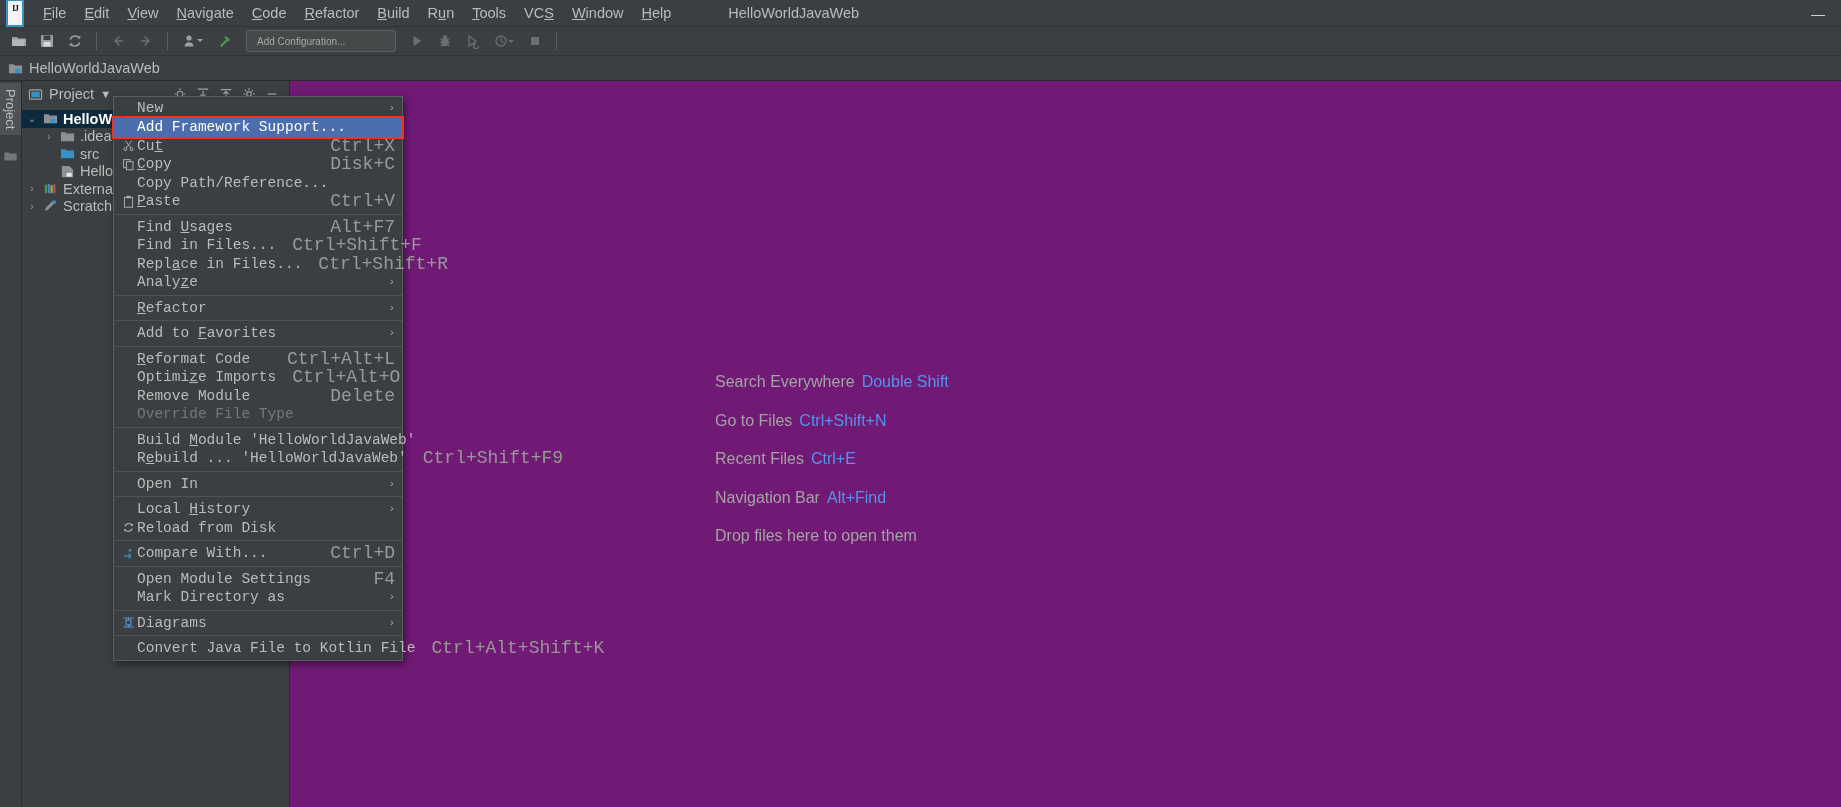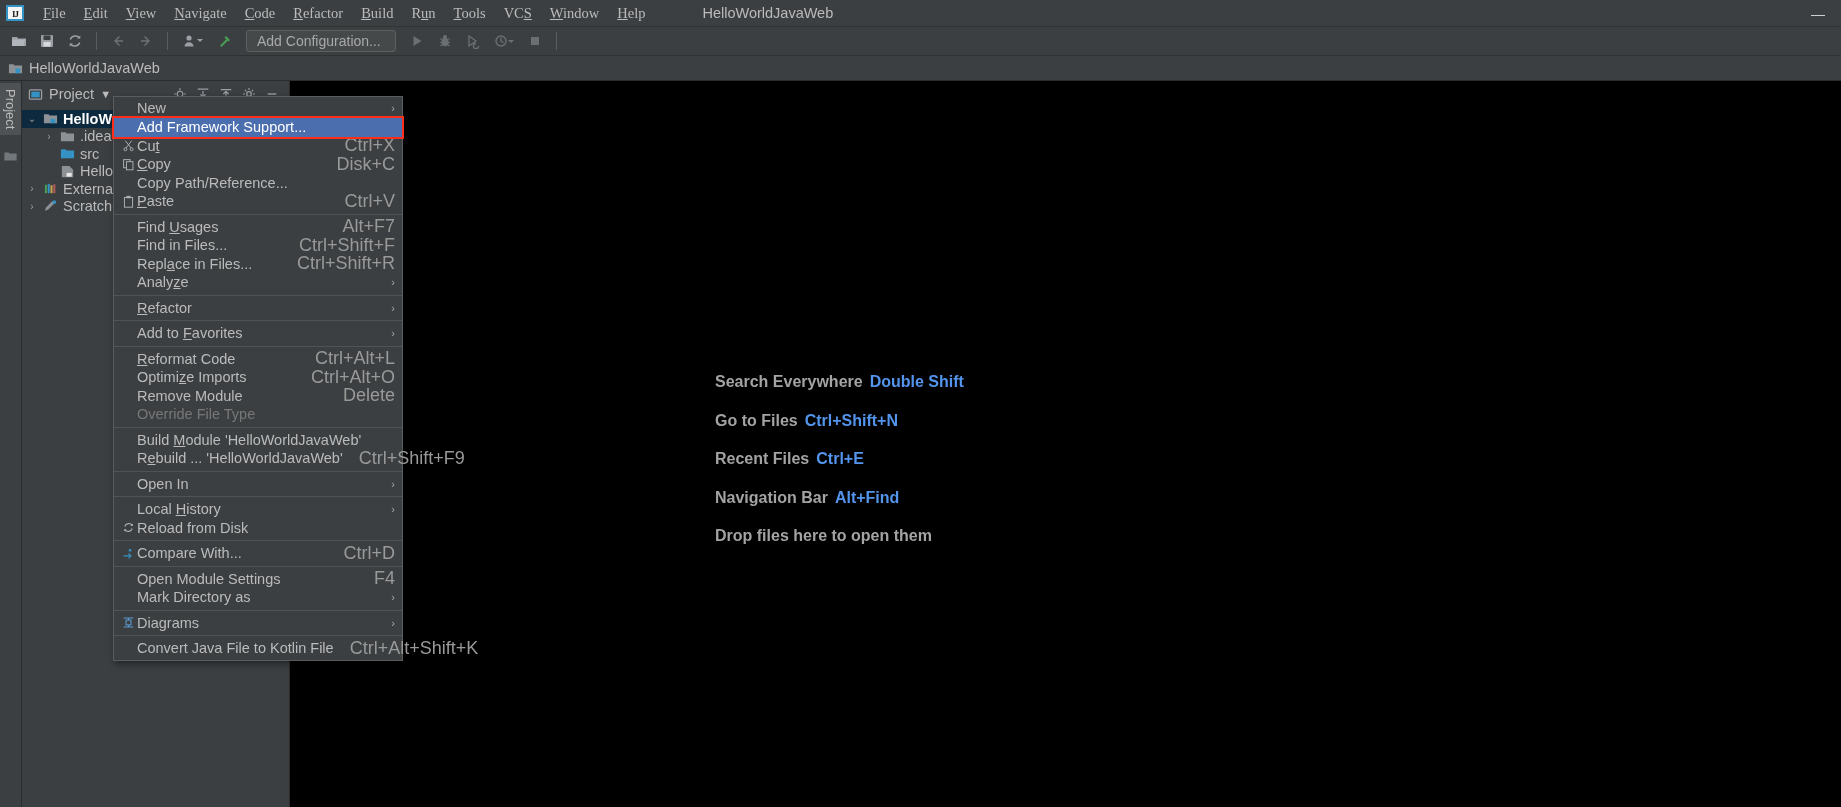--- a/index.html
+++ b/index.html
@@ -10,27 +10,27 @@
     overflow: hidden;
   }
   body { position: relative; color: #bbbbbb; font-size: 15px; }
 
   
   .menubar {
     height: 27px; background: #3c3f41; display: flex; align-items: center;
     padding-left: 6px; position: relative; border-bottom: 1px solid #323232;
   }
   .ij-logo {
-    width: 18px; height: 16px; border: 2px solid #3592c4; background: #f5f5f5;
+    width: 18px; height: 28px; border: 2px solid #3592c4; background: #f5f5f5;
     color: #1d1d1d; font-size: 9px; font-weight: bold; line-height: 14px;
     text-align: center; letter-spacing: -1px; margin-right: 10px;
     font-family: "Liberation Serif", serif;
   }
   .menubar-item {
-    padding: 3px 9px; font-size: 14.5px; color: #bbbbbb; white-space: nowrap; font-family: Liberation Serif, serif;
+    padding: 3px 9px; font-size: 14.5px; color: #bbbbbb; white-space: nowrap;
   }
   .menubar-item u { text-decoration: underline; }
   .win-title {
     margin-left: 48px; font-size: 14.5px; color: #bbbbbb;
   }
   .win-buttons {
     position: absolute; right: 0; top: 0; height: 27px; display: flex;
   }
   .win-btn {
     width: 46px; height: 27px; display: flex; align-items: center;
@@ -42,21 +42,21 @@
     height: 29px; background: #3c3f41; display: flex; align-items: center;
     padding-left: 6px; gap: 2px; border-bottom: 1px solid #323232;
   }
   .tb-btn {
     width: 26px; height: 24px; display: flex; align-items: center;
     justify-content: center;
   }
   .tb-sep { width: 1px; height: 18px; background: #5a5d5e; margin: 0 6px; }
   .run-config {
     height: 22px; min-width: 150px; border: 1px solid #5e6060; border-radius: 3px;
-    background: #45494a; color: #a9a9a9; font-size: 14px; padding: 0 10px;
+    background: #45494a; color: #a9a9a9; font-size: 10px; padding: 0 10px;
     display: flex; align-items: center; margin: 0 6px;
   }
 
   
   .navbar {
     height: 25px; background: #3c3f41; display: flex; align-items: center;
     padding-left: 8px; gap: 6px; border-bottom: 1px solid #2b2b2b;
   }
   .navbar .label { font-size: 14.5px; color: #bbbbbb; }
 
@@ -88,40 +88,39 @@
     padding-left: 4px; white-space: nowrap;
   }
   .tree-row.selected { background: #0d293e; }
   .tree-row .arrow { width: 12px; color: #9a9a9a; font-size: 10px; text-align: center; }
   .tree-label { color: #bbbbbb; }
   .tree-row.selected .tree-label { color: #ffffff; font-weight: bold; }
 
   
   .editor {
     position: absolute; left: 290px; top: 81px; right: 0; bottom: 0;
-    background: #000000;
-    font-weight: bold;
+    background: #701a75;
   }
   .hints {
     position: absolute; left: 425px; top: 292px;
     display: flex; flex-direction: column; gap: 20.5px;
   }
   .hint-row { font-size: 16px; color: #a3a3a3; white-space: nowrap; }
   .hint-key { color: #5394ec; margin-left: 7px; }
 
   
   .ctx-menu {
     position: absolute; left: 113px; top: 96px; width: 290px;
     background: #3c3f41; border: 1px solid #5a5d5e;
     box-shadow: 2px 3px 7px rgba(0,0,0,0.45);
     padding: 2px 0; z-index: 50; font-size: 14.5px;
   }
   .ctx-item {
     height: 18.5px; display: flex; align-items: center;
-    padding: 0 7px 0 6px; color: #bbbbbb; white-space: nowrap;
+    padding: 0 7px 0 6px; color: #bbbbbb; white-space: nowrap; font-family: Liberation Mono, monospace;
   }
   .ctx-ico { width: 17px; display: flex; align-items: center; justify-content: center; flex: none; }
   .ctx-label { flex: 1; }
   .ctx-label u { text-decoration: underline; }
   .ctx-short { color: #999999; font-size: 18px; margin-left: 16px; }
   .ctx-arrow { color: #aaaaaa; font-size: 11px; margin-left: 12px; }
   .ctx-sep { height: 1px; background: #4f5355; margin: 3px 0; }
   .ctx-item.disabled { color: #777777; }
   .ctx-item.highlighted {
     background: #4b6eaf; color: #e8e8e8;

